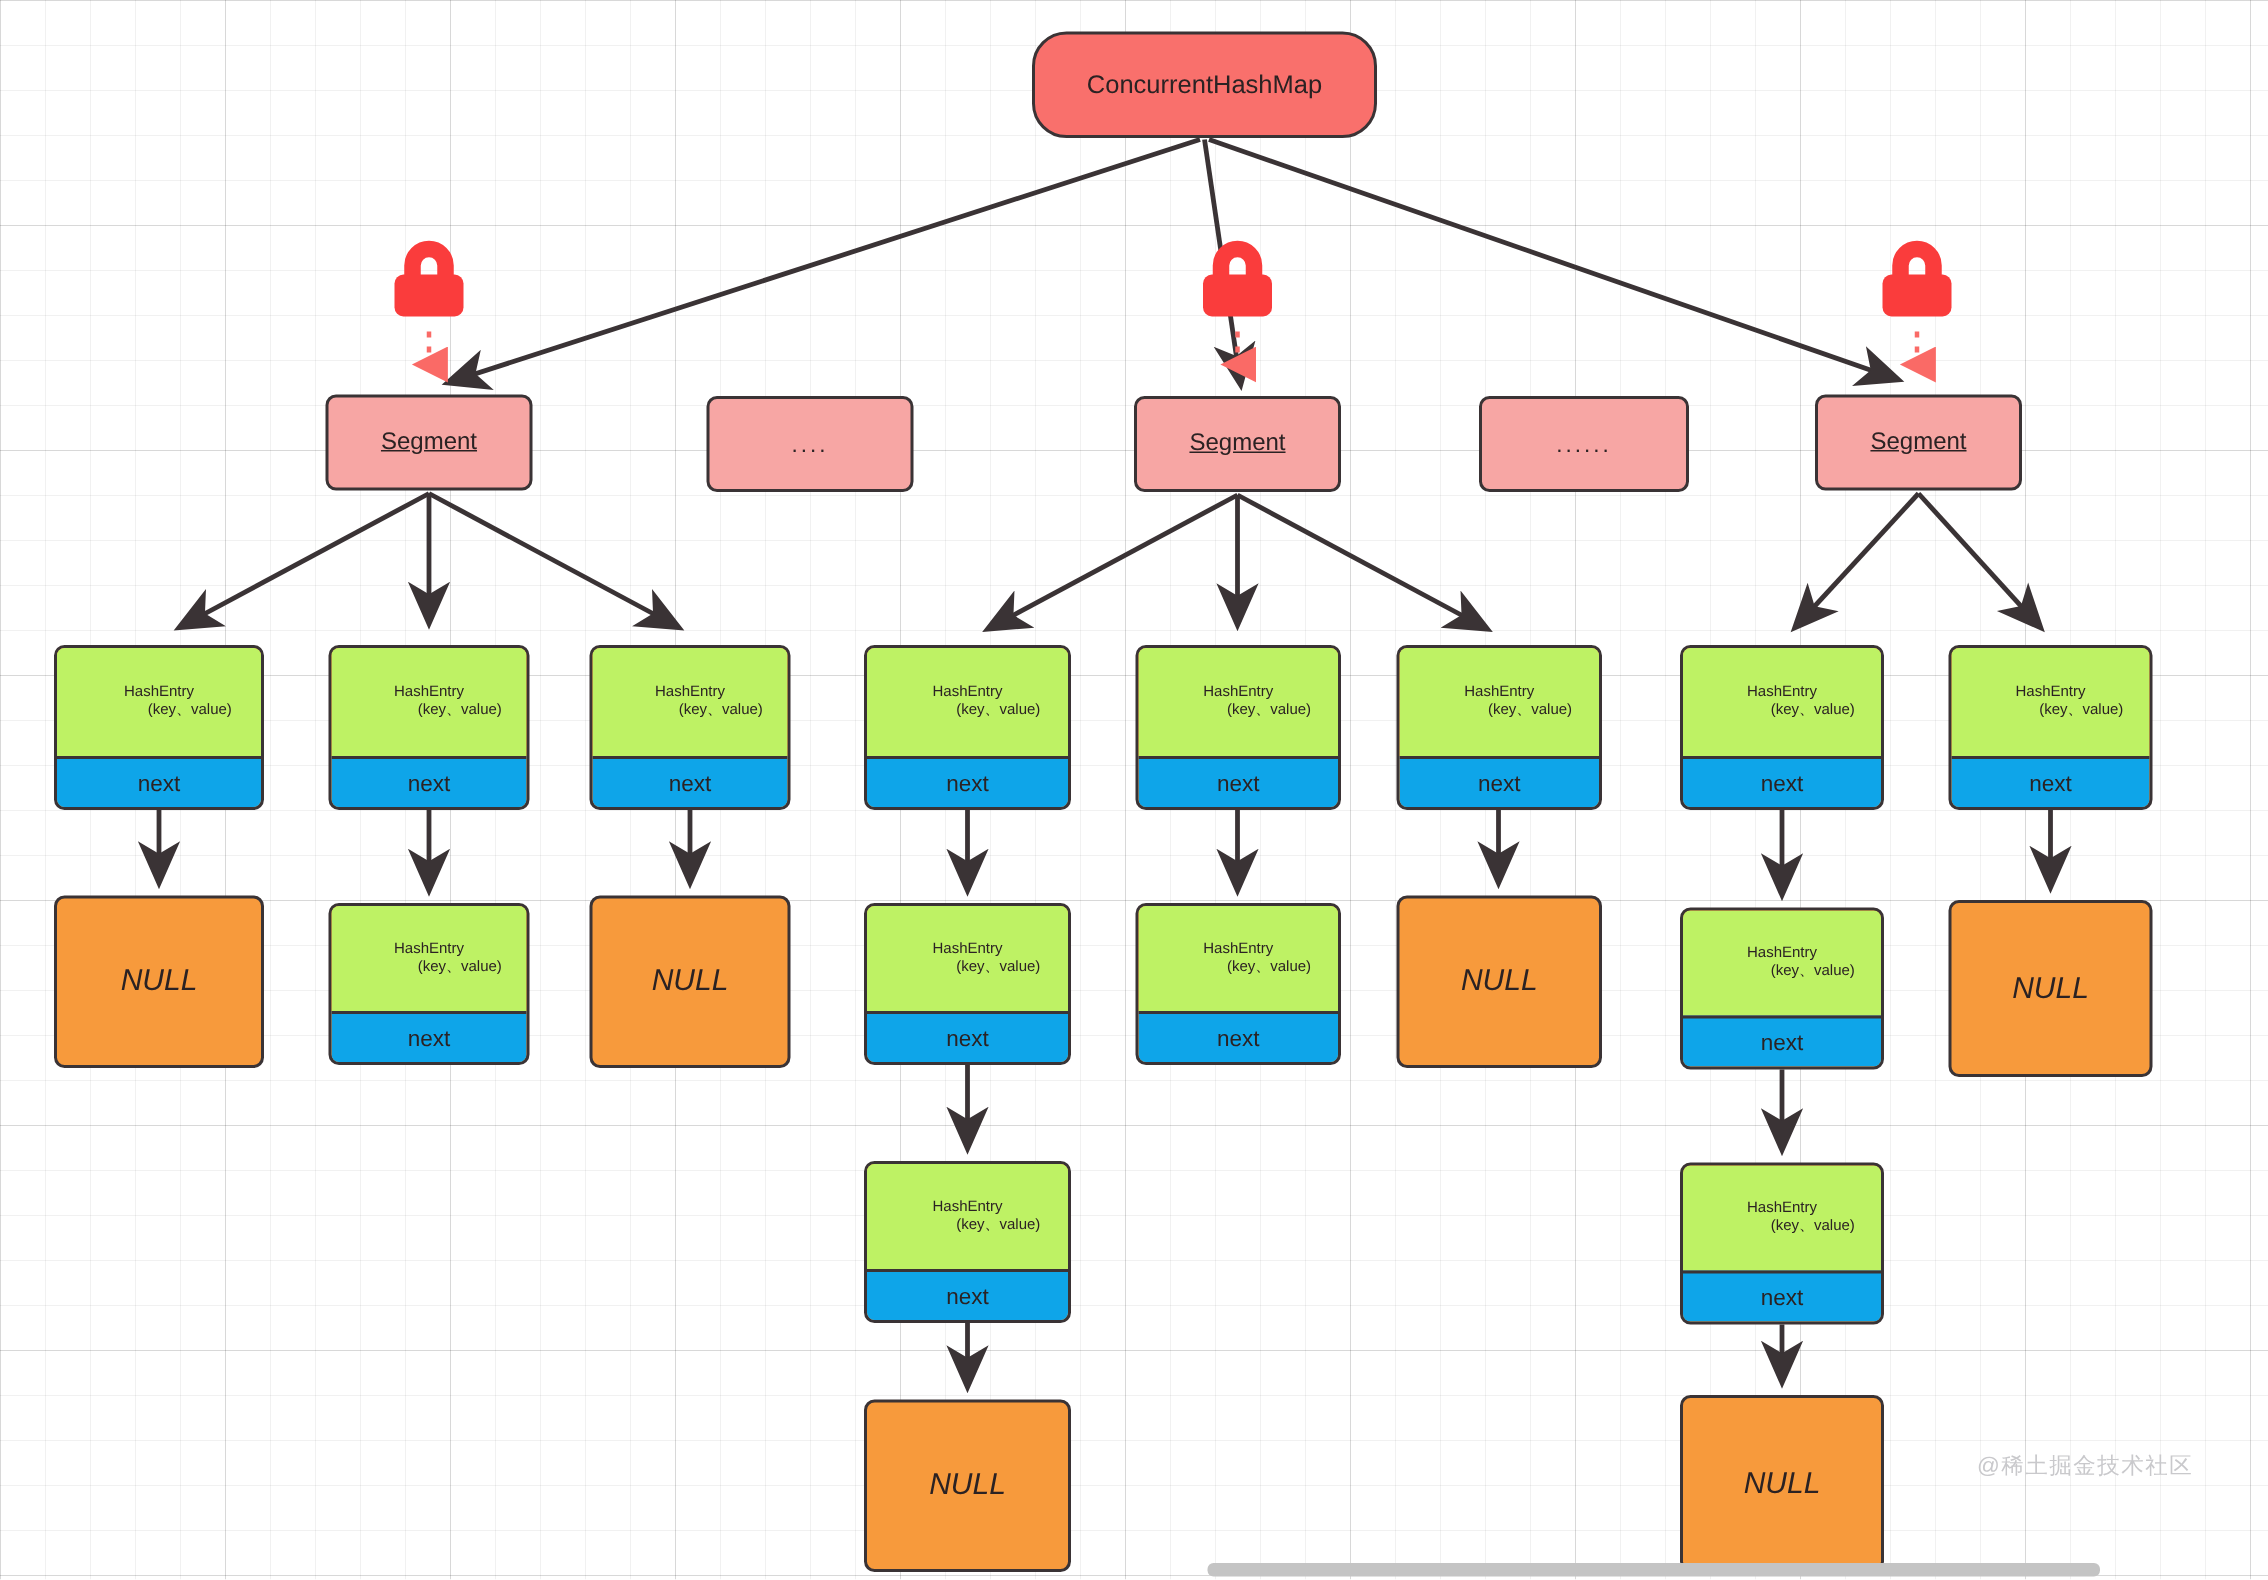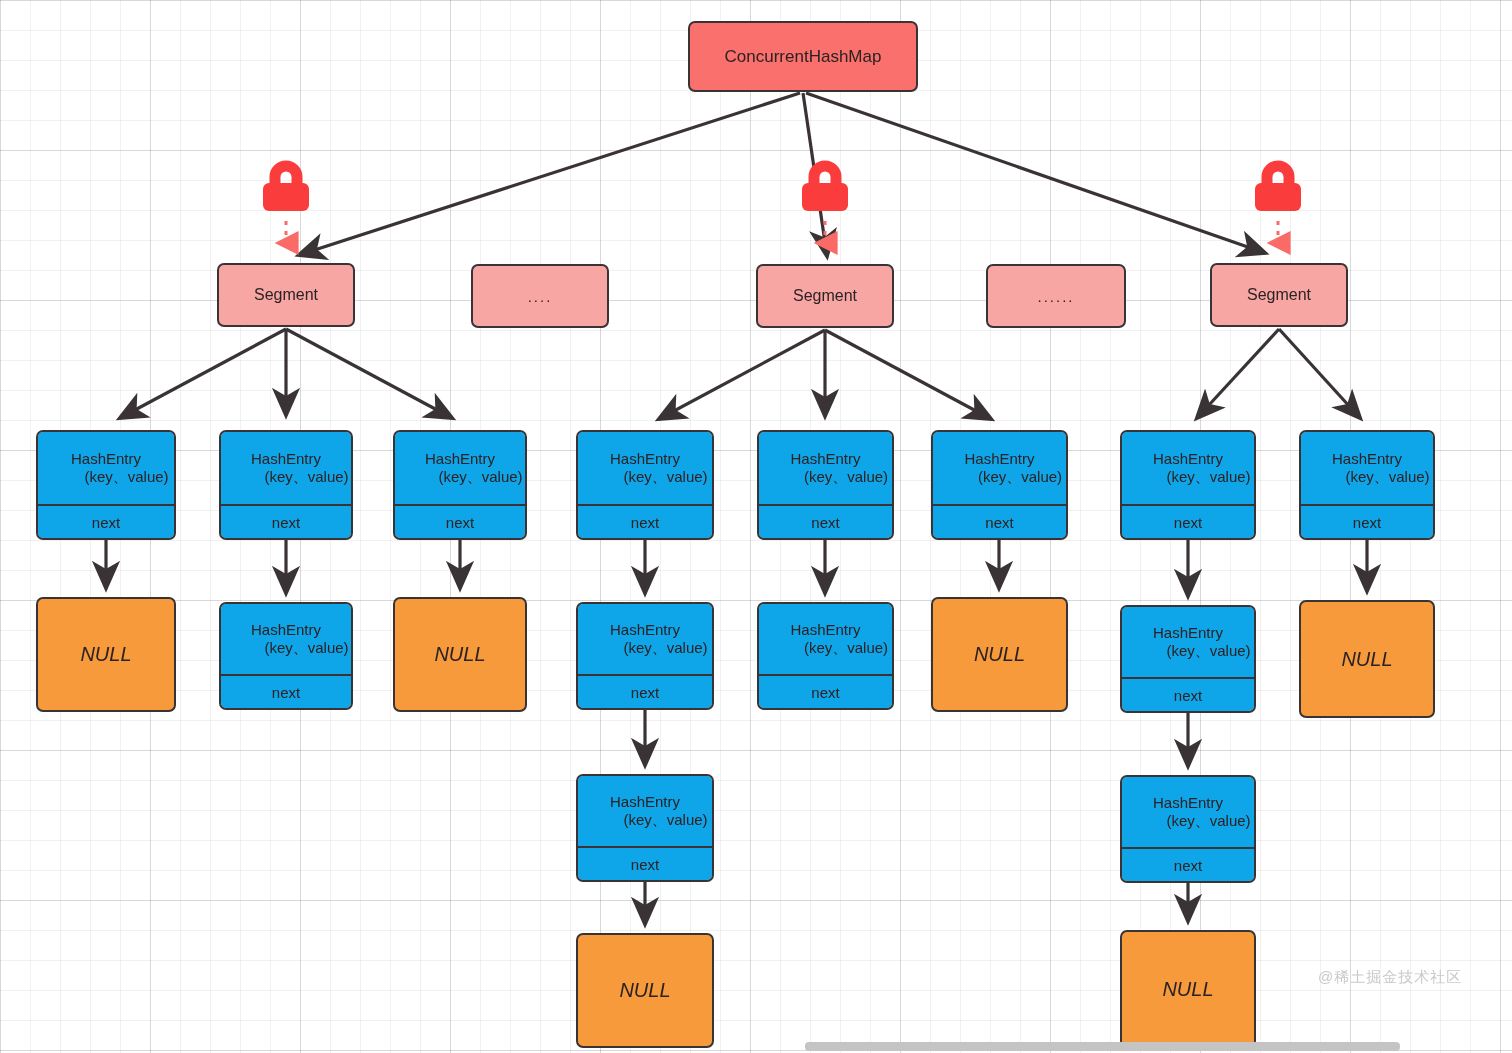--- a/index.html
+++ b/index.html
@@ -19,27 +19,27 @@
       linear-gradient(to right, rgba(0,0,0,0.10) 1px, transparent 1px),
       linear-gradient(to bottom, rgba(0,0,0,0.10) 1px, transparent 1px);
     background-size:30px 30px,30px 30px,150px 150px,150px 150px;
     background-position:0 0,0 0,0 0,0 0;
   }
   svg.edges{position:absolute;left:0;top:0;width:1512px;height:1053px;pointer-events:none;}
 
   .node{position:absolute;box-sizing:border-box;border:2.5px solid #3a3335;border-radius:7px;
         display:flex;align-items:center;justify-content:center;text-align:center;color:#2b2223;}
 
-  .root{background:#F9706C;font-size:17px;}
-  .segment{background:#F7A6A4;font-size:16px;}
+  .root{background:#F9706C;font-size:17px;border-radius:23px;}
+  .segment{background:#F7A6A4;font-size:16px;text-decoration:underline;}
   .placeholder{background:#F7A6A4;font-size:15px;letter-spacing:2px;}
 
   .entry{flex-direction:column;padding:0;overflow:hidden;background:#F79A3C;}
   .entry .top{flex:1 1 auto;width:100%;display:flex;flex-direction:column;
-              align-items:center;justify-content:center;background:#0ea5e9;font-size:15px;line-height:1.22;}
+              align-items:center;justify-content:center;background:#bef264;font-size:10px;line-height:1.22;}
   .entry .top .l2{white-space:nowrap;margin-left:41px;}
   .entry .nextbar{width:100%;height:34px;flex:0 0 34px;background:#0ea5e9;
                   border-top:2.5px solid #3a3335;display:flex;align-items:center;
                   justify-content:center;font-size:15px;box-sizing:border-box;}
 
   .nullbox{background:#F79A3C;font-size:20px;font-style:italic;}
 
   .lock{position:absolute;width:56px;height:62px;}
   .watermark{position:absolute;color:#c9c9cc;font-size:15px;letter-spacing:1px;white-space:nowrap;}
   .scrollbar{position:absolute;background:#c4c4c4;border-radius:4px;}

